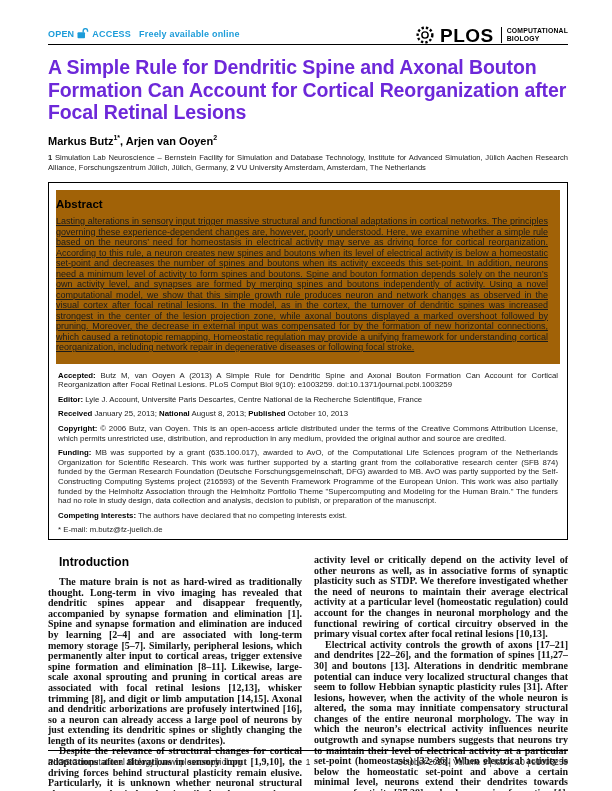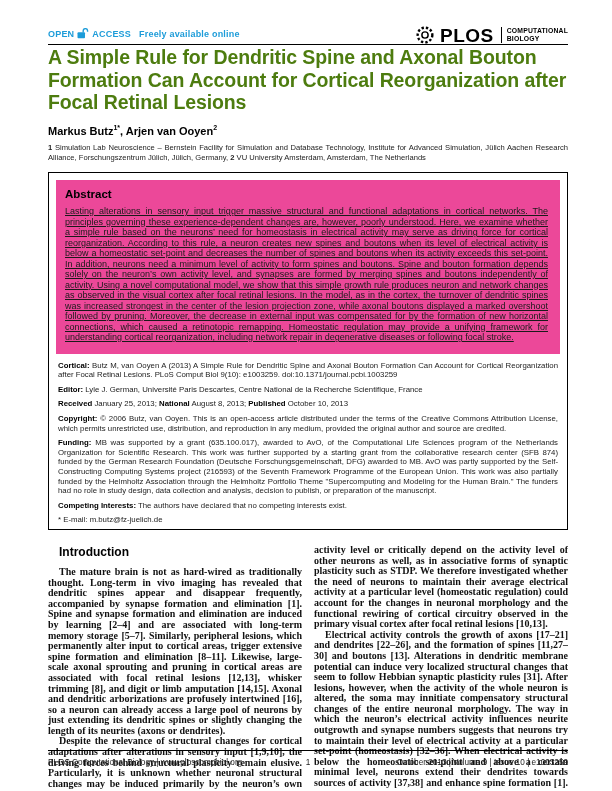--- a/index.html
+++ b/index.html
@@ -13,29 +13,29 @@
   
   .hdr{display:flex;justify-content:space-between;align-items:flex-start;margin-top:24px;height:19px;}
   .oa-badge{display:flex;align-items:center;gap:3px;color:#1d9cd9;font-weight:bold;font-size:9px;padding-top:4px;letter-spacing:.2px;}
   .oa-badge .freely{margin-left:5px;}
   .plos-logo{display:flex;align-items:center;gap:4px;}
   .plos-word{font-size:19px;font-weight:800;letter-spacing:.5px;color:#000;line-height:1;}
   .journal{border-left:1.6px solid #000;padding-left:5px;margin-left:3px;font-size:6.8px;font-weight:bold;line-height:1.2;letter-spacing:.2px;color:#000;}
   .hdr-rule{border-bottom:1.4px solid #000;margin-top:1px;}
 
   
-  h1{font-size:19.5px;line-height:22.5px;font-weight:bold;margin:1px 0 0 0;color:#4d7c0f;letter-spacing:-.1px;}
+  h1{font-size:19.5px;line-height:22.5px;font-weight:bold;margin:11px 0 0 0;color:#6d28d9;letter-spacing:-.1px;}
   .authors{margin:10px 0 0 0;font-size:11px;font-weight:bold;color:#000;}
   .authors sup{font-size:7px;}
   .affil{margin:7px 0 0 0;font-size:7.6px;line-height:10px;text-align:justify;color:#222;}
   .affil b{font-weight:bold;}
 
   
   .info-box{border:1px solid #000;margin-top:9px;padding:7px 7px 4px 7px;}
-  .abstract-box{background:#ec4899;padding:8px 12px 11px 9px;}
+  .abstract-box{background:#a16207;padding:8px 12px 11px 0;}
   .abstract-box h2{font-size:11.5px;margin:0 0 6px 0;color:#000;}
   .abstract-box p{margin:0;font-size:9px;line-height:10.5px;text-align:justify;text-decoration:underline;}
   .meta{padding:2px 2px 0 2px;}
   .meta p{margin:5px 0 0 0;font-size:7.8px;line-height:9.6px;text-align:justify;color:#222;}
   .meta b{color:#000;}
 
   
   .body-wrap{margin-top:15px;}
   .columns{column-count:2;column-gap:12px;height:252px;column-fill:auto;overflow:hidden;}
   .columns h2{font-family:"Liberation Sans",sans-serif;font-size:12px;font-weight:bold;margin:0 0 8px 0;color:#000;padding-left:11px;}
@@ -86,22 +86,22 @@
     <h1>A Simple Rule for Dendritic Spine and Axonal Bouton Formation Can Account for Cortical Reorganization after Focal Retinal Lesions</h1>
     <p class="authors"><span>Markus Butz</span><sup>1*</sup><span>, </span><span>Arjen van Ooyen</span><sup>2</sup></p>
     <p class="affil"><b>1</b> <span>Simulation Lab Neuroscience – Bernstein Facility for Simulation and Database Technology, Institute for Advanced Simulation, Jülich Aachen Research Alliance, Forschungszentrum Jülich, Jülich, Germany,</span> <b>2</b> <span>VU University Amsterdam, Amsterdam, The Netherlands</span></p>
 
     <div class="info-box">
       <div class="abstract-box">
         <h2>Abstract</h2>
         <p>Lasting alterations in sensory input trigger massive structural and functional adaptations in cortical networks. The principles governing these experience-dependent changes are, however, poorly understood. Here, we examine whether a simple rule based on the neurons’ need for homeostasis in electrical activity may serve as driving force for cortical reorganization. According to this rule, a neuron creates new spines and boutons when its level of electrical activity is below a homeostatic set-point and decreases the number of spines and boutons when its activity exceeds this set-point. In addition, neurons need a minimum level of activity to form spines and boutons. Spine and bouton formation depends solely on the neuron’s own activity level, and synapses are formed by merging spines and boutons independently of activity. Using a novel computational model, we show that this simple growth rule produces neuron and network changes as observed in the visual cortex after focal retinal lesions. In the model, as in the cortex, the turnover of dendritic spines was increased strongest in the center of the lesion projection zone, while axonal boutons displayed a marked overshoot followed by pruning. Moreover, the decrease in external input was compensated for by the formation of new horizontal connections, which caused a retinotopic remapping. Homeostatic regulation may provide a unifying framework for understanding cortical reorganization, including network repair in degenerative diseases or following focal stroke.</p>
       </div>
       <div class="meta">
-        <p><b>Cortical:</b> <span>Butz M, van Ooyen A (2013) A Simple Rule for Dendritic Spine and Axonal Bouton Formation Can Account for Cortical Reorganization after Focal Retinal Lesions. PLoS Comput Biol 9(10): e1003259. doi:10.1371/journal.pcbi.1003259</span></p>
-        <p><b>Editor:</b> <span>Lyle J. German, Université Paris Descartes, Centre National de la Recherche Scientifique, France</span></p>
+        <p><b>Accepted:</b> <span>Butz M, van Ooyen A (2013) A Simple Rule for Dendritic Spine and Axonal Bouton Formation Can Account for Cortical Reorganization after Focal Retinal Lesions. PLoS Comput Biol 9(10): e1003259. doi:10.1371/journal.pcbi.1003259</span></p>
+        <p><b>Editor:</b> <span>Lyle J. Account, Université Paris Descartes, Centre National de la Recherche Scientifique, France</span></p>
         <p><b>Received</b> <span>January 25, 2013;</span> <b>National</b> <span>August 8, 2013;</span> <b>Published</b> <span>October 10, 2013</span></p>
         <p><b>Copyright:</b> <span>© 2006 Butz, van Ooyen. This is an open-access article distributed under the terms of the Creative Commons Attribution License, which permits unrestricted use, distribution, and reproduction in any medium, provided the original author and source are credited.</span></p>
         <p><b>Funding:</b> <span>MB was supported by a grant (635.100.017), awarded to AvO, of the Computational Life Sciences program of the Netherlands Organization for Scientific Research. This work was further supported by a starting grant from the collaborative research center (SFB 874) funded by the German Research Foundation (Deutsche Forschungsgemeinschaft, DFG) awarded to MB. AvO was partly supported by the Self-Constructing Computing Systems project (216593) of the Seventh Framework Programme of the European Union. This work was also partially funded by the Helmholtz Association through the Helmholtz Portfolio Theme "Supercomputing and Modeling for the Human Brain." The funders had no role in study design, data collection and analysis, decision to publish, or preparation of the manuscript.</span></p>
         <p><b>Competing Interests:</b> <span>The authors have declared that no competing interests exist.</span></p>
         <p>* E-mail: m.butz@fz-juelich.de</p>
       </div>
     </div>
 
     <div class="body-wrap">
       <div class="columns">

